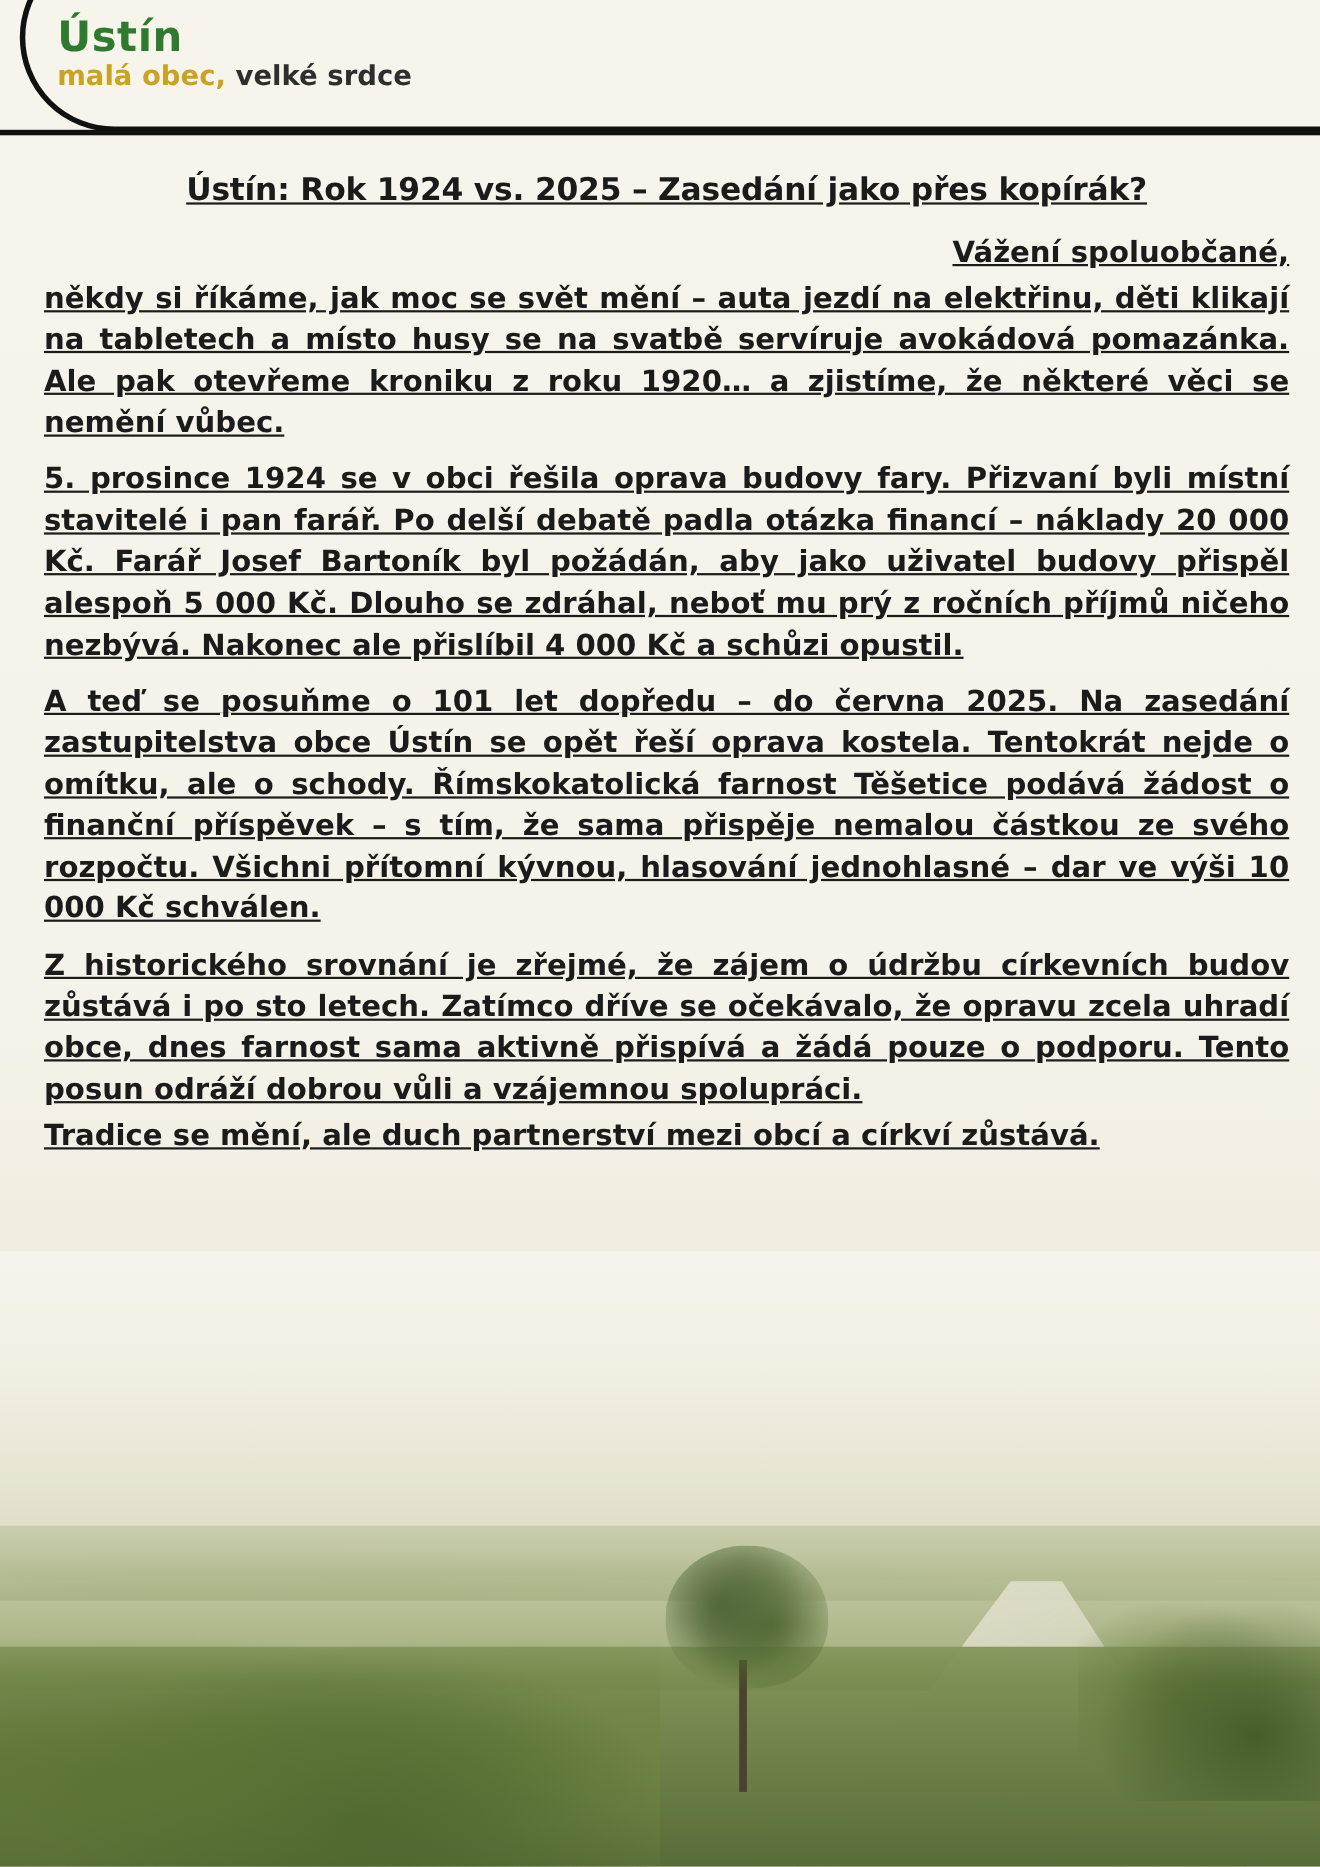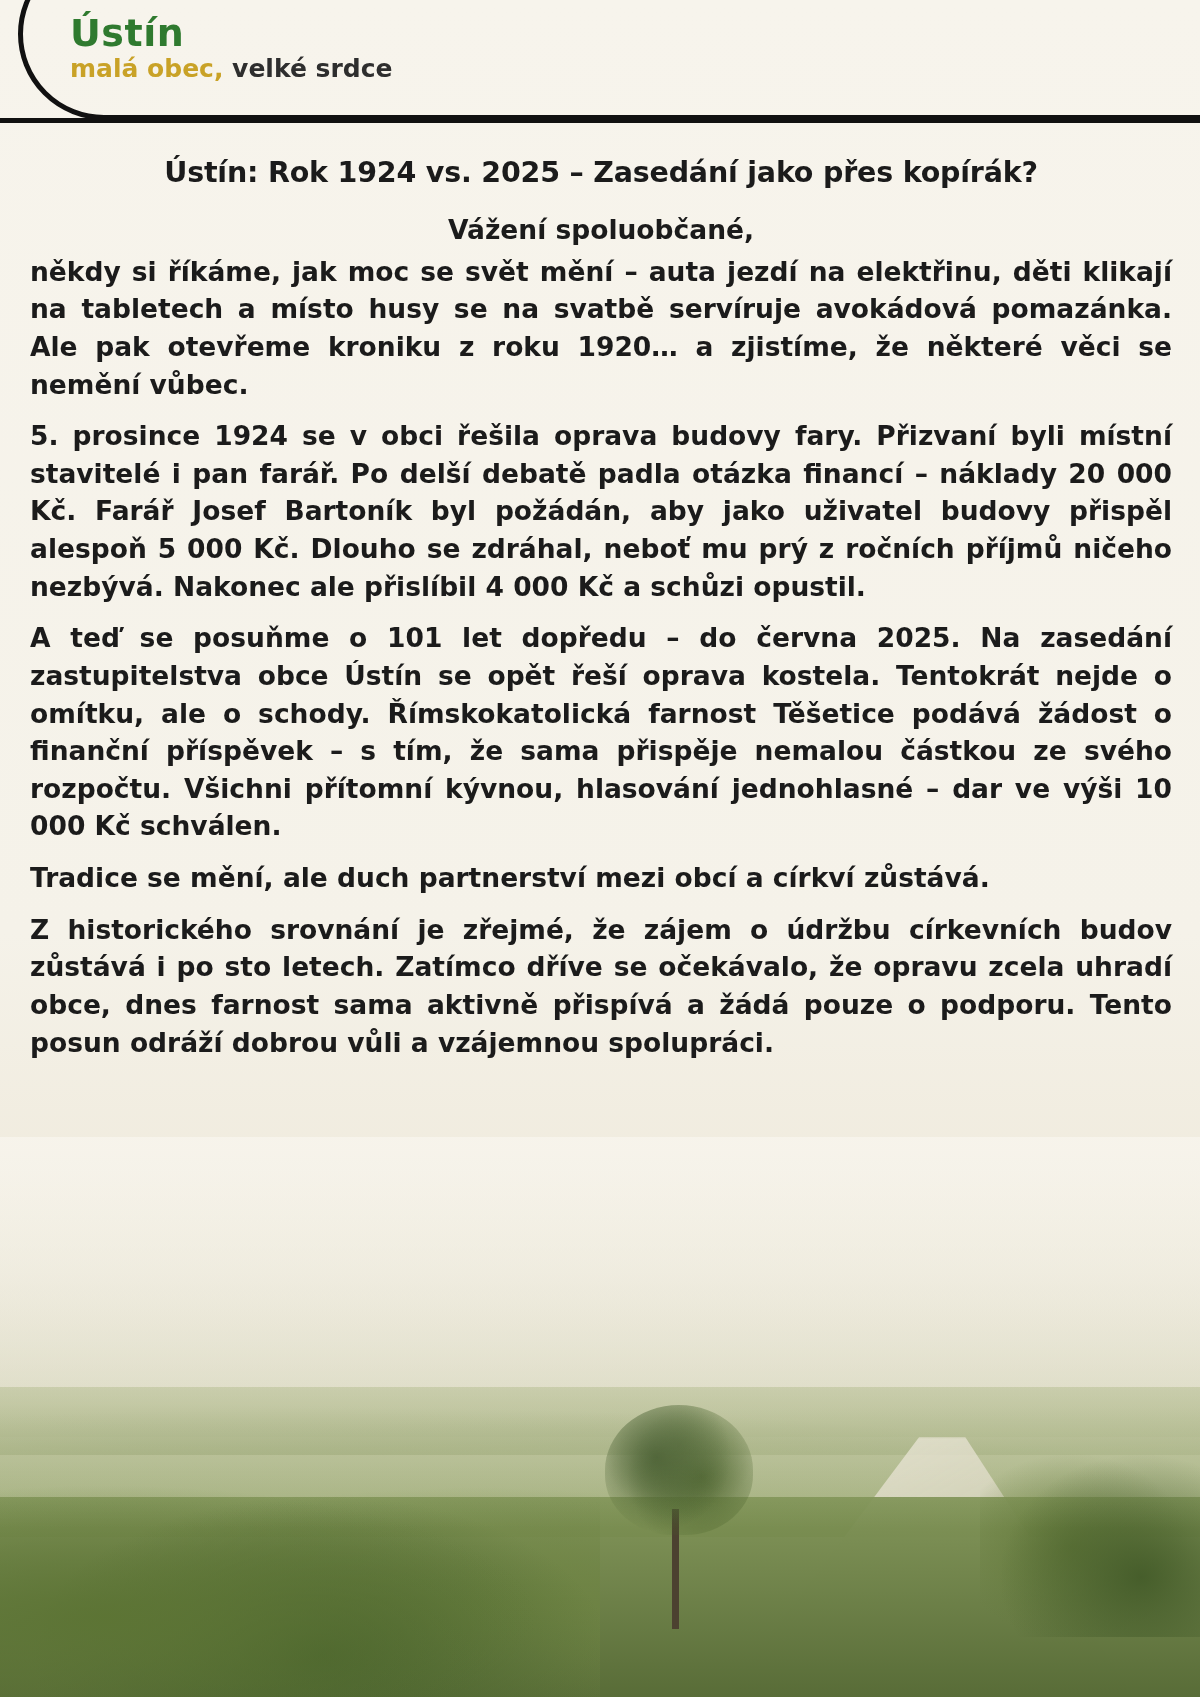--- a/index.html
+++ b/index.html
@@ -142,21 +142,21 @@
     position: absolute;
     left: 300px;
     top: -60px;
     width: 960px;
     height: 66px;
     background: #f7f4ec;
     z-index: 1;
   }
   .logo-text {
     position: absolute;
-    left: 70px;
+    left: 52px;
     top: 14px;
     z-index: 2;
   }
   .logo-title {
     font-size: 38px;
     font-weight: bold;
     color: #2f7a2f;
     letter-spacing: 0.5px;
     line-height: 1;
   }
@@ -176,40 +176,41 @@
     top: 118px;
     height: 5px;
     background: #111111;
     z-index: 2;
   }
 
   
   .article {
     position: relative;
     z-index: 2;
-    padding: 20px 28px 0 30px;
+    padding: 20px 28px 0 40px;
     color: #1b1b1b;
+    text-decoration: underline;
   }
   h1.title {
     margin: 14px 0 22px 0;
     font-size: 28.5px;
     font-weight: bold;
     text-align: center;
     letter-spacing: -0.2px;
   }
   p.para {
     margin: 0 0 14px 0;
     font-size: 26.5px;
     font-weight: bold;
     line-height: 1.42;
     text-align: justify;
     text-justify: inter-word;
   }
   p.para.tight { margin-bottom: 4px; }
-  p.para.nojust { text-align: center; }
+  p.para.nojust { text-align: right; }
   .subhead {
     margin: 10px 0 2px 0;
     font-size: 26.5px;
     font-weight: bold;
     text-decoration: underline;
     text-underline-offset: 3px;
   }
 </style>
 </head>
 <body>
@@ -244,17 +245,17 @@
   <div class="article">
     <h1 class="title">Ústín: Rok 1924 vs. 2025 – Zasedání jako přes kopírák?</h1>
 
     <p class="para tight nojust">Vážení spoluobčané,</p>
     <p class="para">někdy si říkáme, jak moc se svět mění – auta jezdí na elektřinu, děti klikají na tabletech a místo husy se na svatbě servíruje avokádová pomazánka. Ale pak otevřeme kroniku z roku 1920… a zjistíme, že některé věci se nemění vůbec.</p>
 
     <p class="para">5. prosince 1924 se v obci řešila oprava budovy fary. Přizvaní byli místní stavitelé i pan farář. Po delší debatě padla otázka financí – náklady 20 000 Kč. Farář Josef Bartoník byl požádán, aby jako uživatel budovy přispěl alespoň 5 000 Kč. Dlouho se zdráhal, neboť mu prý z ročních příjmů ničeho nezbývá. Nakonec ale přislíbil 4 000 Kč a schůzi opustil.</p>
 
     <p class="para">A teď se posuňme o 101 let dopředu – do června 2025. Na zasedání zastupitelstva obce Ústín se opět řeší oprava kostela. Tentokrát nejde o omítku, ale o schody. Římskokatolická farnost Těšetice podává žádost o finanční příspěvek – s tím, že sama přispěje nemalou částkou ze svého rozpočtu. Všichni přítomní kývnou, hlasování jednohlasné – dar ve výši 10 000 Kč schválen.</p>
 
+    <p class="para tight">Z historického srovnání je zřejmé, že zájem o údržbu církevních budov zůstává i po sto letech. Zatímco dříve se očekávalo, že opravu zcela uhradí obce, dnes farnost sama aktivně přispívá a žádá pouze o podporu. Tento posun odráží dobrou vůli a vzájemnou spolupráci.</p>
     <p class="para">Tradice se mění, ale duch partnerství mezi obcí a církví zůstává.</p>
-    <p class="para tight">Z historického srovnání je zřejmé, že zájem o údržbu církevních budov zůstává i po sto letech. Zatímco dříve se očekávalo, že opravu zcela uhradí obce, dnes farnost sama aktivně přispívá a žádá pouze o podporu. Tento posun odráží dobrou vůli a vzájemnou spolupráci.</p>
   </div>
 
 </div>
 
 </body></html>

